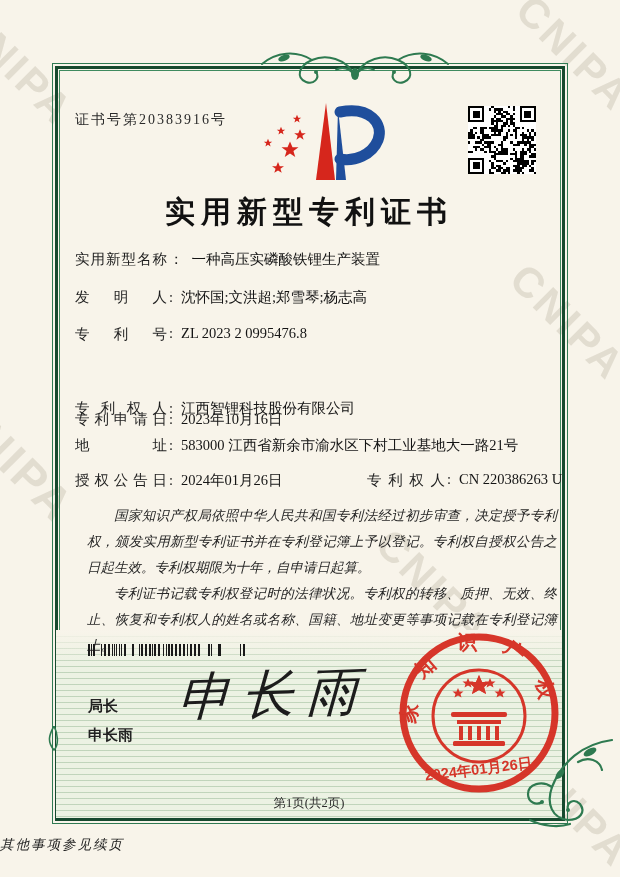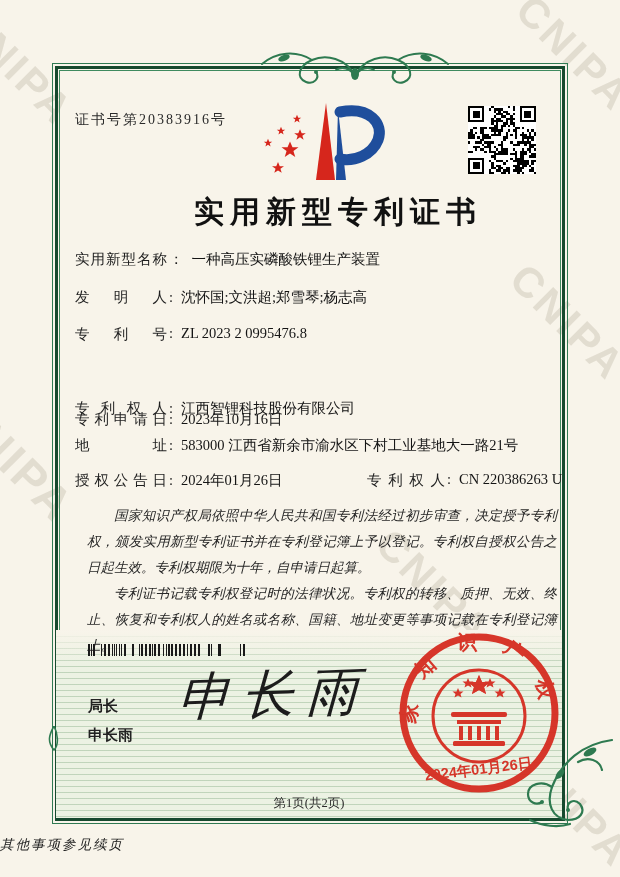--- a/index.html
+++ b/index.html
@@ -53,21 +53,21 @@
   .cert-no{
     position:absolute;left:75px;top:111px;
     font-size:14px;letter-spacing:2px;color:#2a2a2a;
   }
   .logo{position:absolute;left:250px;top:100px;}
   .qr{position:absolute;left:468px;top:106px;}
 
   .doc-title{
     position:absolute;left:52px;top:192px;width:514px;
     text-align:center;font-size:30px;font-weight:700;
-    letter-spacing:6px;color:#111;padding-left:29px;
+    letter-spacing:6px;color:#111;
   }
 
   .field-row{
     position:absolute;left:75px;width:480px;height:20px;
     font-size:14.5px;white-space:nowrap;
   }
   .field-label{
     display:inline-block;width:92px;
     text-align:justify;text-align-last:justify;
     vertical-align:top;

